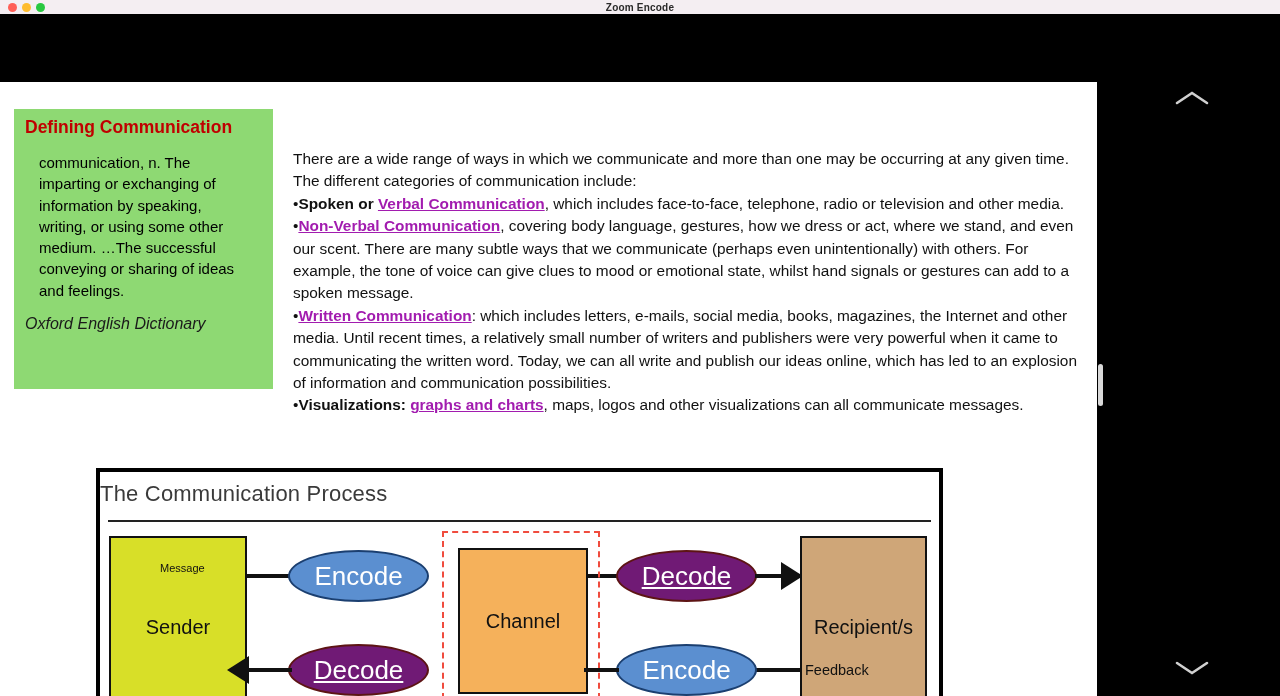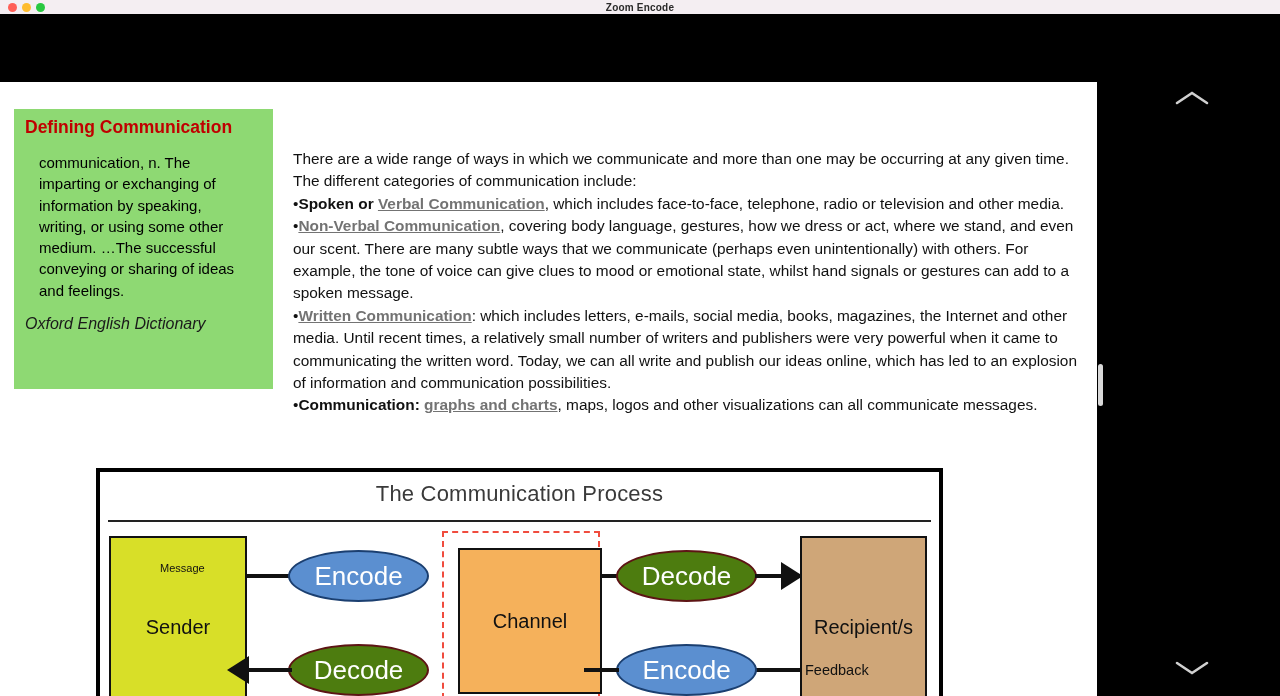--- a/index.html
+++ b/index.html
@@ -64,35 +64,35 @@
     margin-top: 2px; font-size: 16px; font-style: italic; color: #1a1a1a;
   }
 
   
   .bodytext {
     position: absolute; left: 293px; top: 66px; width: 794px;
     font-size: 15.4px; color: #111; line-height: 1.455;
   }
   .bodytext p { margin: 0; }
   .bodytext a {
-    color: #737373; text-decoration: underline; font-weight: bold;
+    color: #a21caf; text-decoration: underline; font-weight: bold;
   }
   .bodytext .b { font-weight: bold; }
 
   
   .diagram {
     position: absolute; left: 96px; top: 386px; width: 847px; height: 292px;
     background: #000;
     padding: 4px;
   }
   .diagram-inner {
     position: relative; width: 839px; height: 284px; background: #fff;
   }
   .diagram-title {
-    text-align: center; font-size: 22px; color: #3a3a3a;
+    text-align: left; font-size: 22px; color: #3a3a3a;
     padding-top: 9px; letter-spacing: .2px;
   }
   .diagram-rule {
     position: absolute; left: 8px; right: 8px; top: 48px;
     border-top: 2px solid #222;
   }
   .dgbody { position: absolute; left: 0; top: 52px; width: 839px; height: 232px; }
 
   .sender {
     position: absolute; left: 9px; top: 12px; width: 138px; height: 182px;
@@ -114,28 +114,28 @@
     position: absolute; left: 705px; top: 138px;
     font-size: 14.5px; color: #111;
   }
   .ellipse {
     position: absolute; width: 141px; height: 52px; border-radius: 50%;
     border: 2px solid #1b3f70;
     display: flex; align-items: center; justify-content: center;
     color: #fff; font-size: 26px;
   }
   .ellipse.blue { background: #5b8fd0; }
-  .ellipse.red { background: #4d7c0f; border-color: #5d1414; }
+  .ellipse.red { background: #701a75; border-color: #5d1414; text-decoration: underline; }
   .e-encode-1 { left: 188px; top: 26px; }
   .e-decode-1 { left: 188px; top: 120px; }
   .e-decode-2 { left: 516px; top: 26px; }
   .e-encode-2 { left: 516px; top: 120px; }
 
   .channel {
-    position: absolute; left: 358px; top: 24px; width: 144px; height: 146px;
+    position: absolute; left: 358px; top: 24px; width: 130px; height: 146px;
     background: #f5b15b; border: 2px solid #111;
     display: flex; align-items: center; justify-content: center;
     font-size: 20px; color: #111;
   }
   .barrier-box {
     position: absolute; left: 342px; top: 7px; width: 158px; height: 178px;
     border: 2.5px dashed #f04c3e;
   }
 
   .line { position: absolute; background: #111; height: 4px; }
@@ -208,21 +208,21 @@
         <div class="bodytext">
           <p>There are a wide range of ways in which we communicate and more than one may be occurring at any given time.</p>
           <p>The different categories of communication include:</p>
 
           <p><span>•</span><span class="b">Spoken or </span><a href="#">Verbal Communication</a><span>, which includes face-to-face, telephone, radio or television and other media.</span></p>
 
           <p><span>•</span><a href="#">Non-Verbal Communication</a><span>, covering body language, gestures, how we dress or act, where we stand, and even our scent. There are many subtle ways that we communicate (perhaps even unintentionally) with others. For example, the tone of voice can give clues to mood or emotional state, whilst hand signals or gestures can add to a spoken message.</span></p>
 
           <p><span>•</span><a href="#">Written Communication</a><span>: which includes letters, e-mails, social media, books, magazines, the Internet and other media. Until recent times, a relatively small number of writers and publishers were very powerful when it came to communicating the written word. Today, we can all write and publish our ideas online, which has led to an explosion of information and communication possibilities.</span></p>
 
-          <p><span>•</span><span class="b">Communication: </span><a href="#">graphs and charts</a><span>, maps, logos and other visualizations can all communicate messages.</span></p>
+          <p><span>•</span><span class="b">Visualizations: </span><a href="#">graphs and charts</a><span>, maps, logos and other visualizations can all communicate messages.</span></p>
         </div>
 
         <div class="diagram">
           <div class="diagram-inner">
             <div class="diagram-title">The Communication Process</div>
             <div class="diagram-rule"></div>
 
             <div class="dgbody">
               <div class="sender">Sender</div>
               <div class="sender-msg">Message</div>

